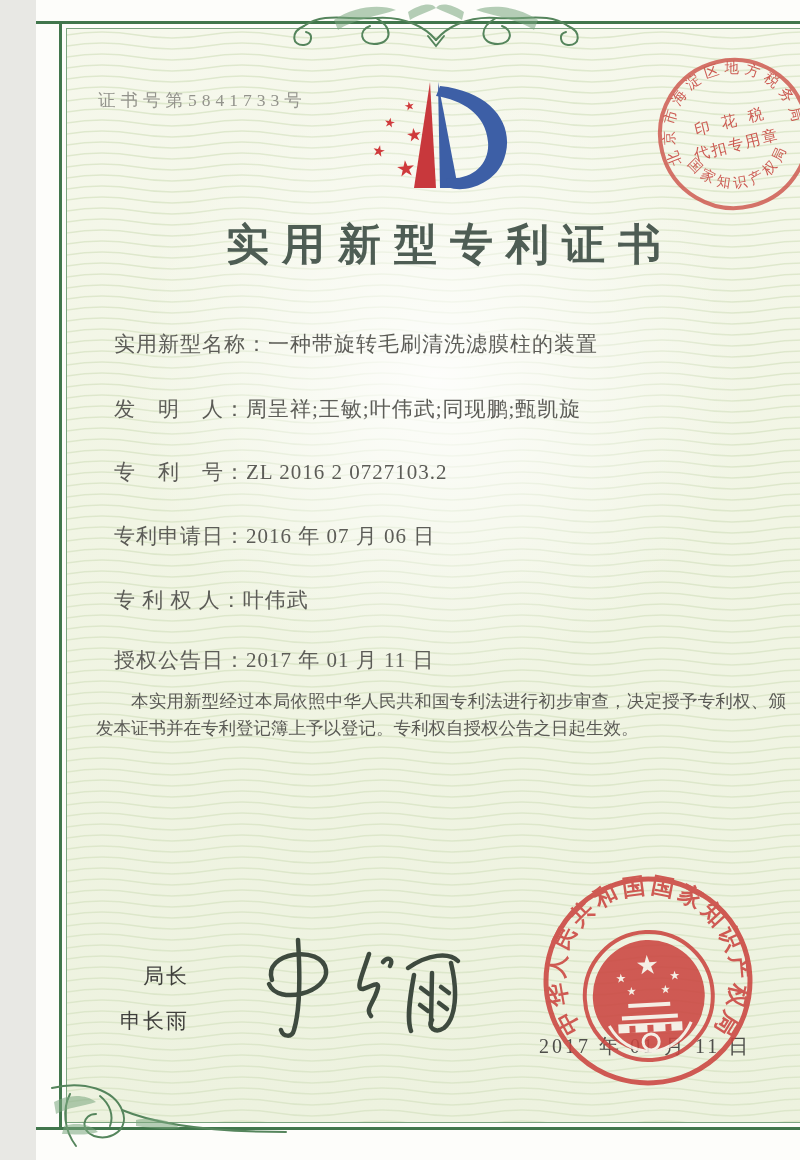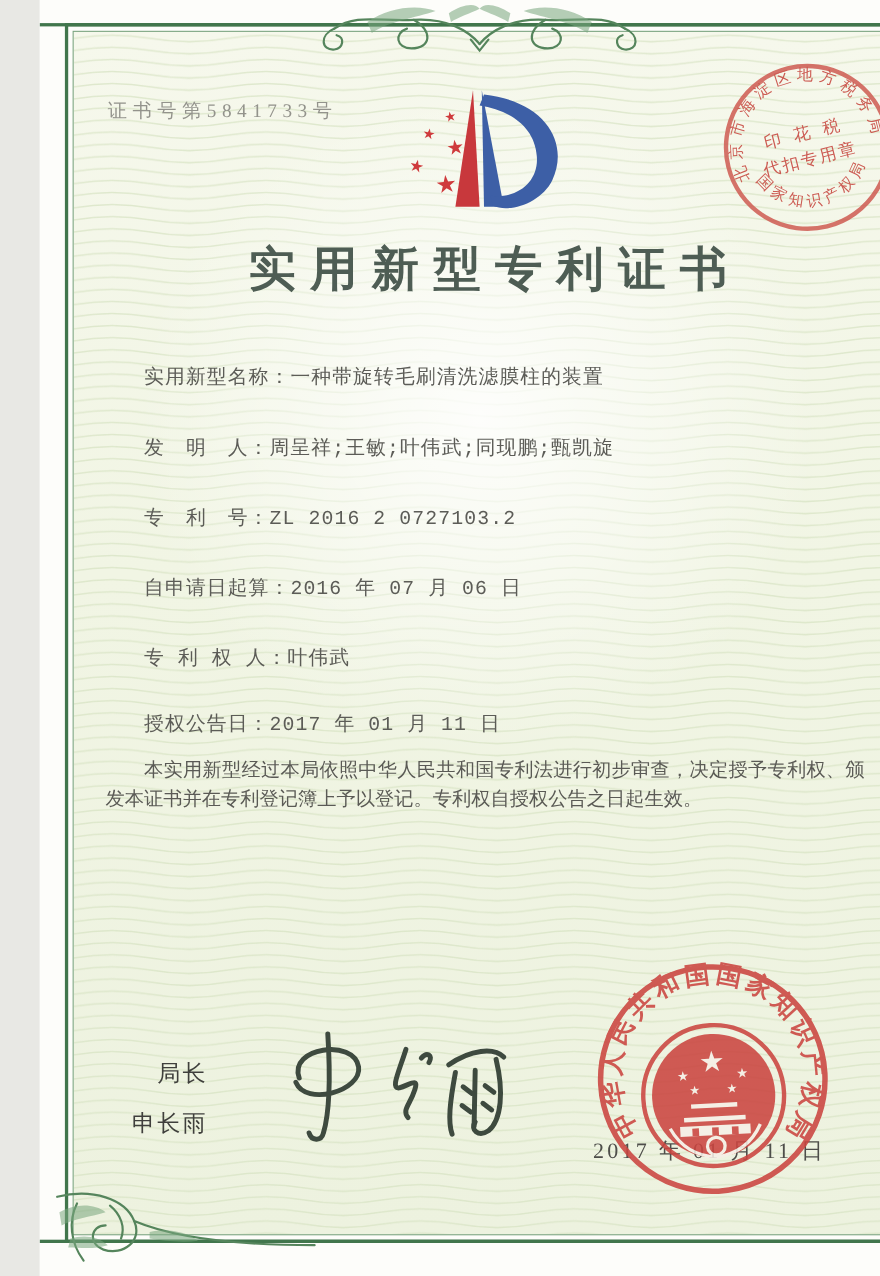--- a/index.html
+++ b/index.html
@@ -21,25 +21,25 @@
   .cert-no{position:absolute;left:62px;top:88px;font-size:17.5px;color:#93938c;
            letter-spacing:5px;z-index:3;}
   .logo{position:absolute;left:322px;top:72px;width:158px;height:130px;z-index:3;}
   .logo .star{position:absolute;color:#cf3a3c;line-height:1;
               font-family:"DejaVu Sans",sans-serif;}
   .tax-stamp{position:absolute;left:616px;top:50px;width:164px;height:168px;
              transform:rotate(-14deg);z-index:4;opacity:.92;}
   .title{position:absolute;left:0;right:0;top:216px;text-align:center;font-size:43px;
          font-weight:bold;color:#4e5d54;letter-spacing:13px;z-index:3;padding-left:28px;}
   .fields{position:absolute;left:78px;right:60px;top:0;z-index:3;}
-  .field-row{position:absolute;left:17px;font-size:18px;color:#5c5c57;letter-spacing:1px;
-             white-space:nowrap;font-family:Liberation Mono, monospace;}
+  .field-row{position:absolute;left:0;font-size:21px;color:#5c5c57;letter-spacing:1px;
+             white-space:nowrap;}
   .paras{position:absolute;left:60px;width:690px;top:688px;z-index:3;
          font-size:17.5px;line-height:27px;color:#5a5a55;text-align:justify;}
-  .paras p{margin:0;text-indent:2em;font-family:Liberation Mono, monospace;}
+  .paras p{margin:0;text-indent:2em;}
   .signer{position:absolute;left:84px;top:962px;z-index:3;font-size:21px;color:#3f3f3c;}
   .signer div{margin-bottom:17px;letter-spacing:2px;text-align:right;}
   .signature{position:absolute;left:196px;top:932px;width:236px;height:112px;z-index:4;}
   .office-seal{position:absolute;left:505px;top:874px;width:214px;height:214px;z-index:4;
                opacity:.88;transform:rotate(-3deg);}
   .issue-date{position:absolute;left:503px;top:1033px;font-size:20px;color:#4e4e4a;
               letter-spacing:3px;z-index:3;}
   .page-footer{position:absolute;left:0;right:0;top:1092px;text-align:center;
                font-size:16.5px;color:#5d5d58;letter-spacing:3px;z-index:3;}
   .flourish-top{position:absolute;left:240px;top:0;width:320px;height:54px;z-index:2;}
@@ -137,21 +137,21 @@
     <div class="field-row" style="top:330px">
       <span>实用新型名称：</span><span>一种带旋转毛刷清洗滤膜柱的装置</span>
     </div>
     <div class="field-row" style="top:395px">
       <span>发　明　人：</span><span>周呈祥;王敏;叶伟武;同现鹏;甄凯旋</span>
     </div>
     <div class="field-row" style="top:458px">
       <span>专　利　号：</span><span>ZL 2016 2 0727103.2</span>
     </div>
     <div class="field-row" style="top:522px">
-      <span>自申请日起算：</span><span>2016 年 07 月 06 日</span>
+      <span>专利申请日：</span><span>2016 年 07 月 06 日</span>
     </div>
     <div class="field-row" style="top:586px">
       <span>专 利 权 人：</span><span>叶伟武</span>
     </div>
     <div class="field-row" style="top:646px">
       <span>授权公告日：</span><span>2017 年 01 月 11 日</span>
     </div>
   </div>
 
   <div class="paras">

